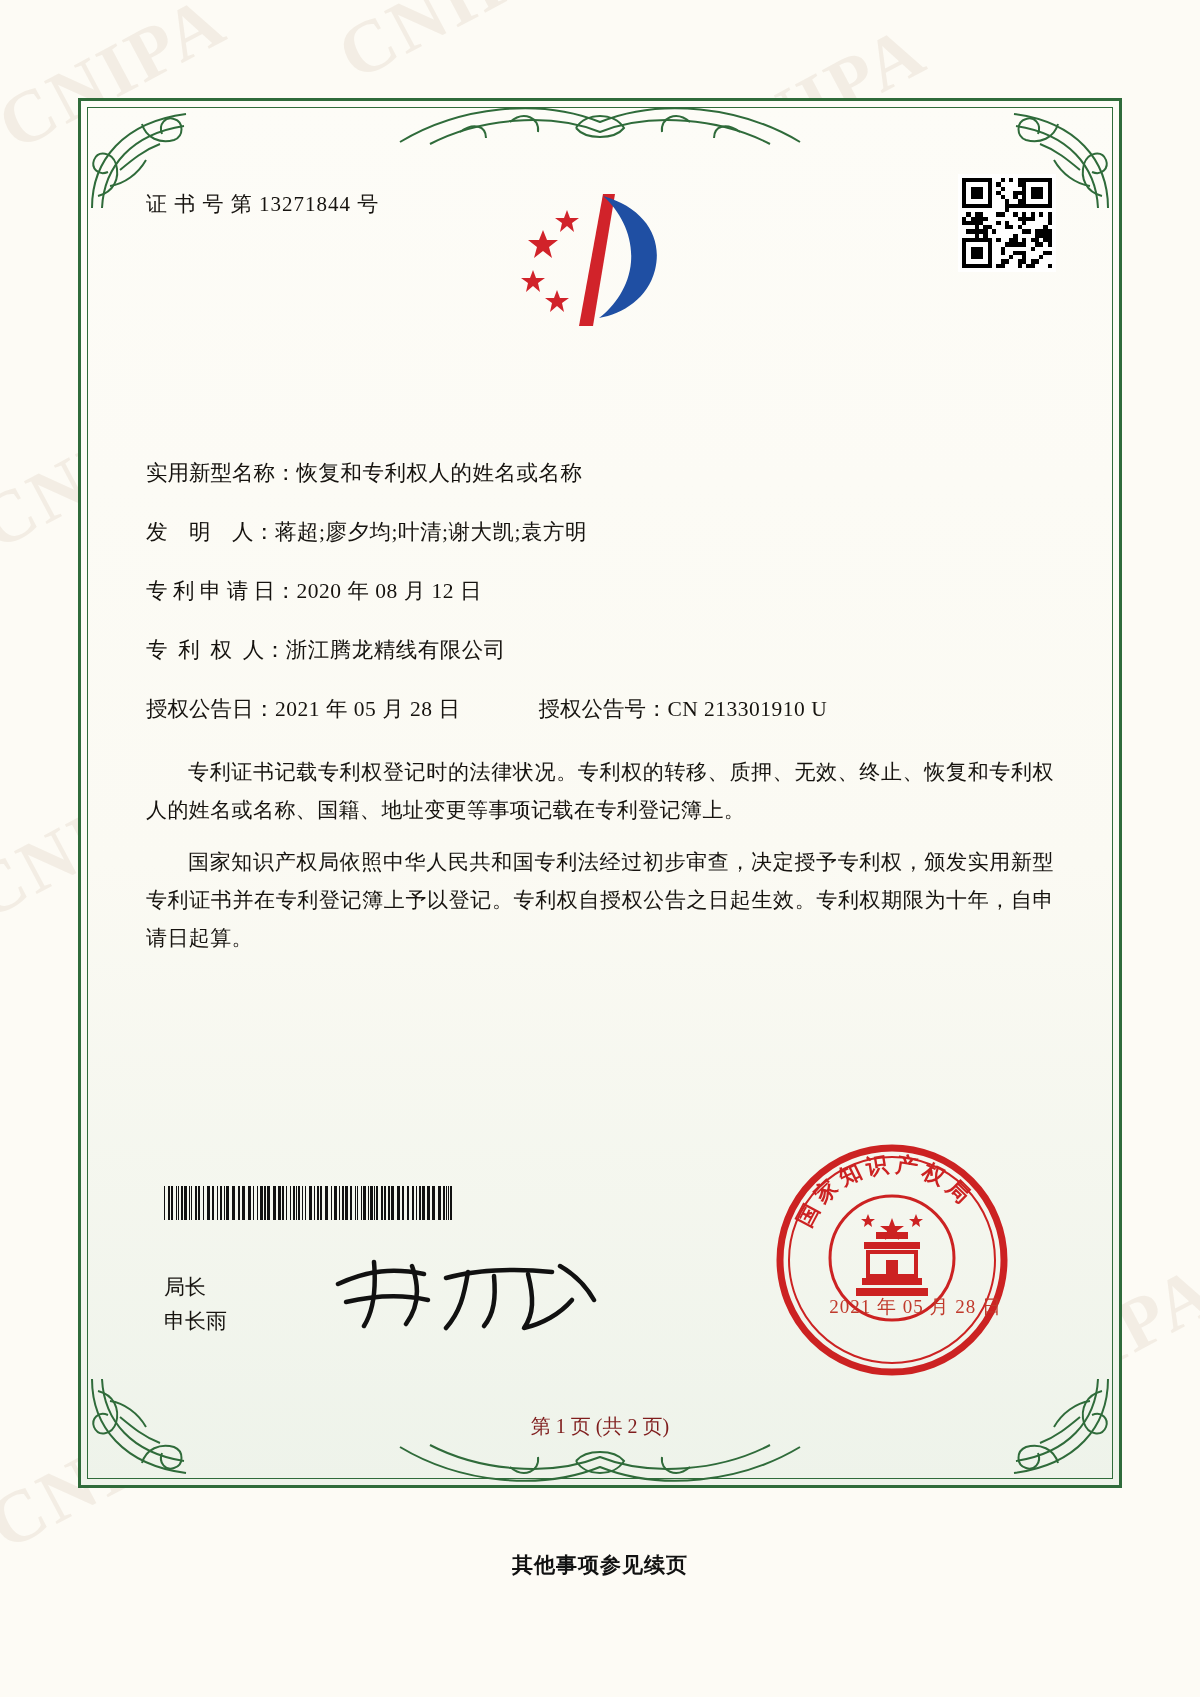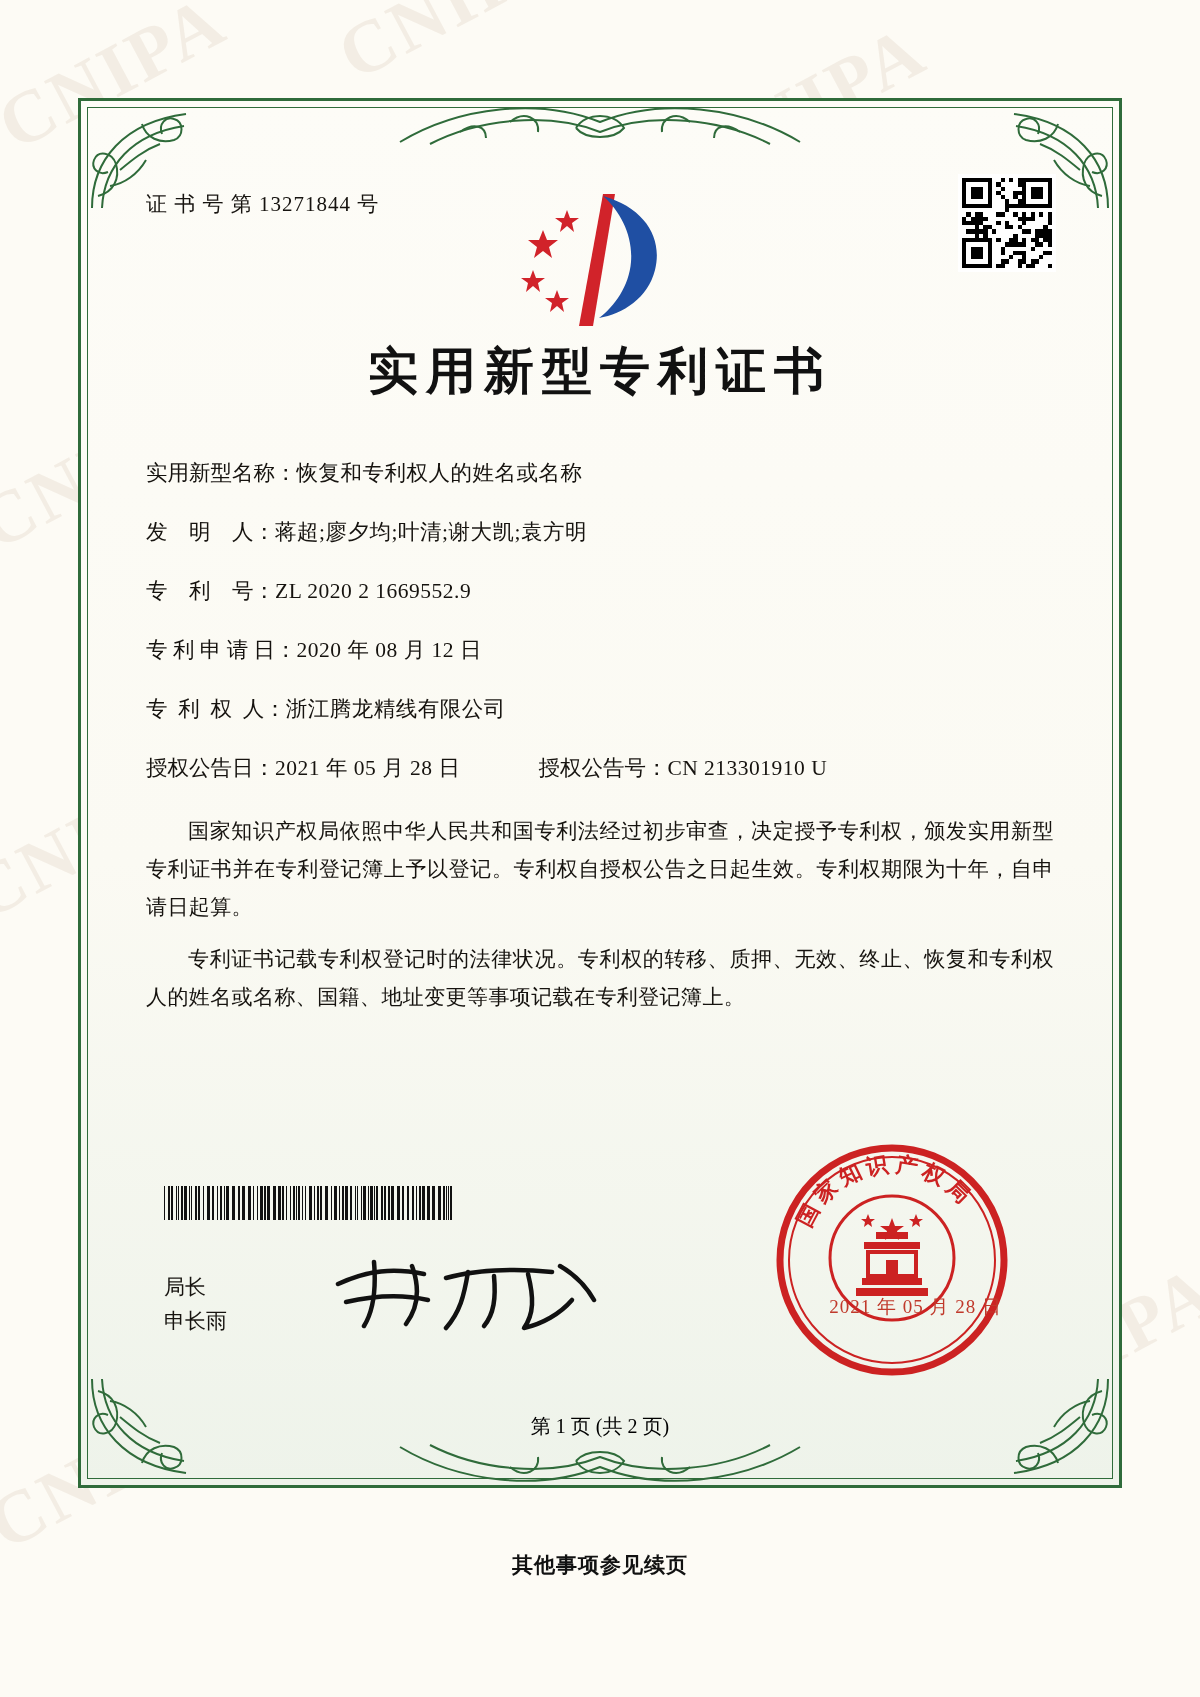--- a/index.html
+++ b/index.html
@@ -205,21 +205,21 @@
     letter-spacing: 1px;
     font-family: "Liberation Serif", serif;
   }
 
   .page-num {
     position: absolute;
     left: 0; right: 0;
     bottom: 48px;
     text-align: center;
     font-size: 20px;
-    color: #000000;
+    color: #7f1d1d;
   }
 
   .footer-note {
     position: absolute;
     left: 0; right: 0;
     bottom: 118px;
     text-align: center;
     font-size: 21px;
     font-weight: bold;
     color: #111;
@@ -705,52 +705,47 @@
         <path d="M108 10 C150 22 168 52 160 84 C153 112 128 128 104 132 C120 120 134 100 136 76 C138 50 126 26 108 10 Z" fill="#1f4fa3"></path>
         <g fill="#d1232a">
           <polygon points="48,44 52,54 63,54 54,61 57,72 48,65 39,72 42,61 33,54 44,54"></polygon>
           <polygon points="72,24 75,32 84,32 77,37 79,46 72,40 65,46 67,37 60,32 69,32"></polygon>
           <polygon points="38,84 41,92 50,92 43,97 45,106 38,100 31,106 33,97 26,92 35,92"></polygon>
           <polygon points="62,104 65,112 74,112 67,117 69,126 62,120 55,126 57,117 50,112 59,112"></polygon>
         </g>
       </svg>
     </div>
 
-    <div class="title">实用新型专利证书</div>
 
     <div class="fields">
       <div class="f-row">
         <span class="f-label">实用新型名称：</span>
         <span class="f-value">恢复和专利权人的姓名或名称</span>
       </div>
       <div class="f-row">
         <span class="f-label">发    明    人：</span>
         <span class="f-value">蒋超;廖夕均;叶清;谢大凯;袁方明</span>
-      </div>
-      <div class="f-row">
-        <span class="f-label">专    利    号：</span>
-        <span class="f-value">ZL 2020 2 1669552.9</span>
       </div>
       <div class="f-row">
         <span class="f-label">专 利 申 请 日：</span>
         <span class="f-value">2020 年 08 月 12 日</span>
       </div>
       <div class="f-row">
         <span class="f-label">专  利  权  人：</span>
         <span class="f-value">浙江腾龙精线有限公司</span>
       </div>
       <div class="f-row two-col">
         <span class="f-label">授权公告日：</span>
         <span class="f-value">2021 年 05 月 28 日</span>
         <span class="second-label">授权公告号：</span>
         <span class="f-value">CN 213301910 U</span>
       </div>
 
+      <div class="para">专利证书记载专利权登记时的法律状况。专利权的转移、质押、无效、终止、恢复和专利权人的姓名或名称、国籍、地址变更等事项记载在专利登记簿上。</div>
       <div class="para">国家知识产权局依照中华人民共和国专利法经过初步审查，决定授予专利权，颁发实用新型专利证书并在专利登记簿上予以登记。专利权自授权公告之日起生效。专利权期限为十年，自申请日起算。</div>
-      <div class="para">专利证书记载专利权登记时的法律状况。专利权的转移、质押、无效、终止、恢复和专利权人的姓名或名称、国籍、地址变更等事项记载在专利登记簿上。</div>
     </div>
 
     <div class="barcode" id="barcode">
         <i style="width: 1px; margin-right: 3px;"></i>
         <i style="width: 2px; margin-right: 1px;"></i>
         <i style="width: 2px; margin-right: 3px;"></i>
         <i style="width: 1px; margin-right: 1px;"></i>
         <i style="width: 1px; margin-right: 2px;"></i>
         <i style="width: 2px; margin-right: 1px;"></i>
         <i style="width: 3px; margin-right: 2px;"></i>

